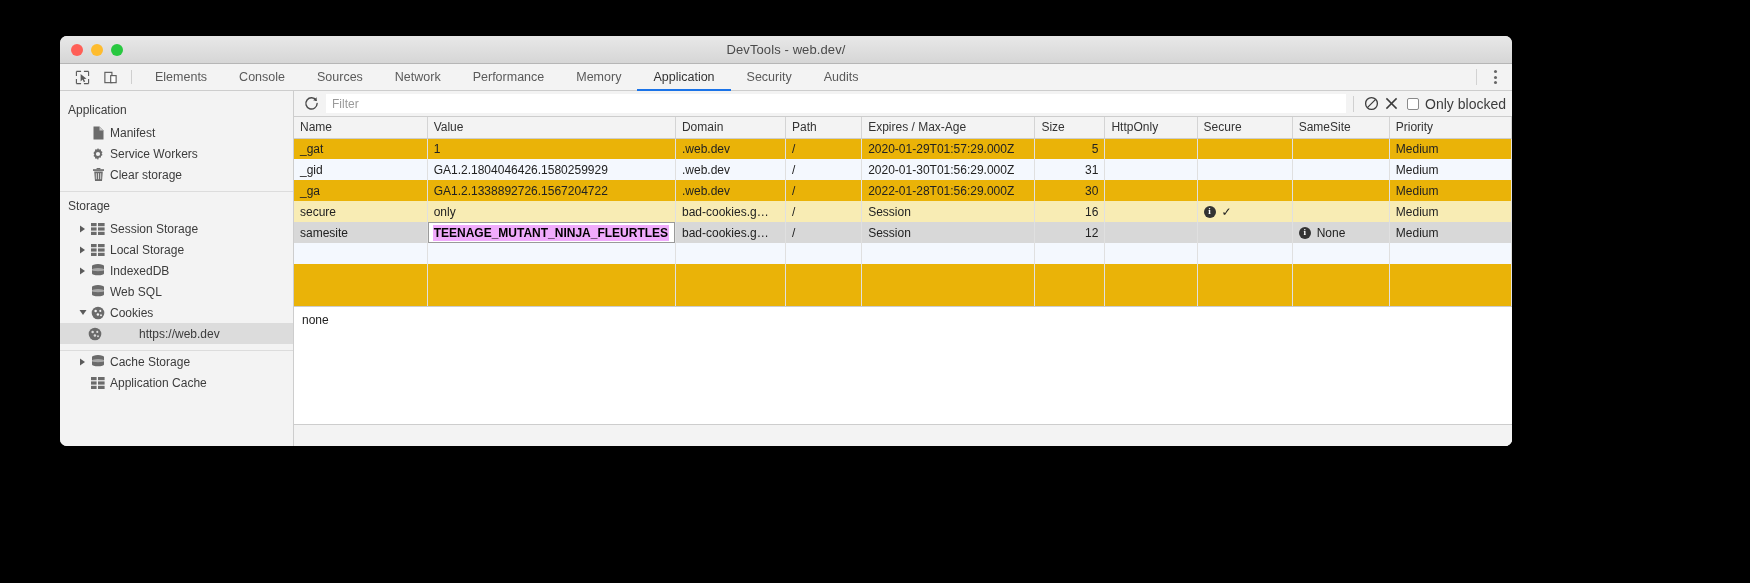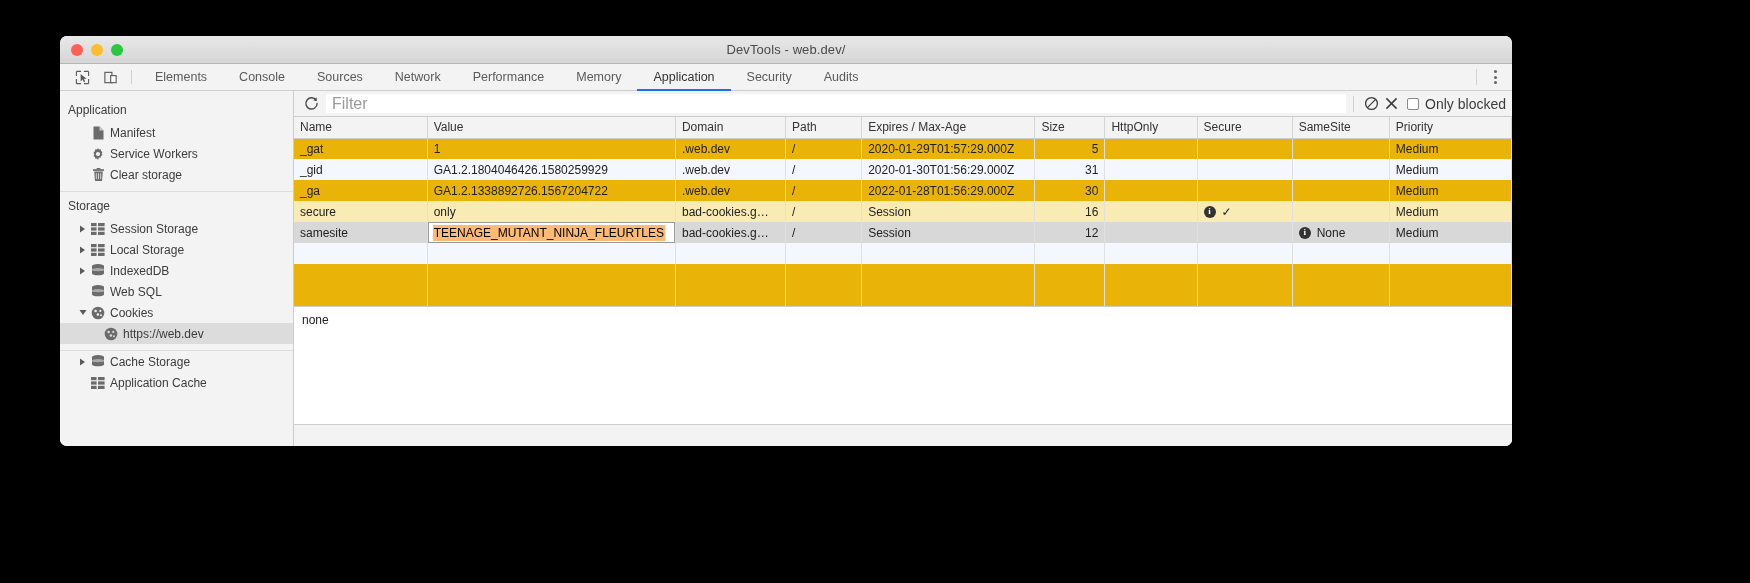--- a/index.html
+++ b/index.html
@@ -125,21 +125,21 @@
   .tree-item {
     display: flex; align-items: center;
     height: 21px;
     font-size: 12px;
     color: #3c3c3c;
     padding-left: 8px;
     cursor: default;
     white-space: nowrap;
   }
   .tree-item.indent1 { padding-left: 16px; }
-  .tree-item.indent2 { padding-left: 42px; }
+  .tree-item.indent2 { padding-left: 26px; gap: 32px; }
   .tree-item.selected { background: #dcdcdc; }
   .twisty {
     width: 13px; flex: 0 0 13px;
     display: flex; align-items: center; justify-content: center;
   }
   .twisty svg { display:block; }
   .ticon {
     width: 18px; flex: 0 0 18px;
     display: flex; align-items: center; justify-content: center;
     margin-right: 3px;
@@ -163,21 +163,21 @@
   .refresh-btn {
     width: 22px; height: 20px;
     display: flex; align-items: center; justify-content: center;
     cursor: default;
   }
   .filter-input {
     flex: 1 1 auto;
     height: 19px;
     border: none;
     background: #ffffff;
-    font-size: 16px;
+    font-size: 12px;
     color: #333;
     padding: 0 6px;
     margin-left: 4px;
     outline: none;
     font-family: "Liberation Sans", sans-serif;
   }
   .filter-input::placeholder { color: #9a9a9a; }
   .fsep { width: 1px; height: 16px; background: #d0d0d0; margin: 0 7px; }
   .icon-btn {
     width: 20px; height: 20px;
@@ -259,26 +259,27 @@
     margin: 0px 0 0 0;
     height: 21px;
     background: #ffffff;
     border: 1px solid #9a9a9a;
     box-shadow: 0 1px 3px rgba(0,0,0,0.22);
     display: flex; align-items: center;
     padding: 0 4px;
     overflow: hidden;
   }
   .sel-text {
-    background: #fdba74;
+    background: #f0abfc;
     color: #000;
     font-size: 12px;
     line-height: 16px;
     padding: 0 1px;
     white-space: nowrap;
+    font-weight: bold;
   }
   
   .preview {
     flex: 1 1 auto;
     background: #ffffff;
     font-size: 12px;
     color: #222;
     padding: 6px 8px;
   }
   .bottom-strip {

